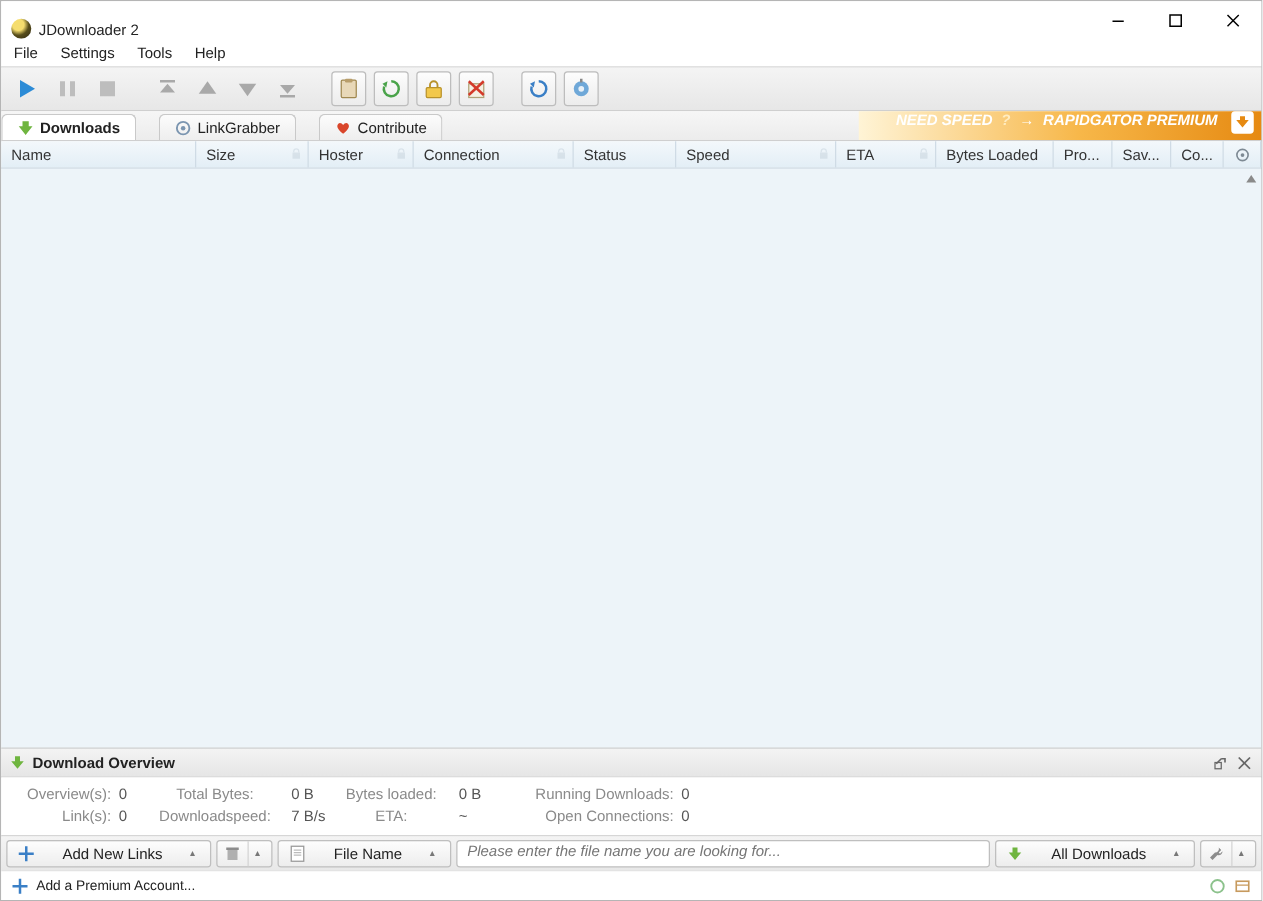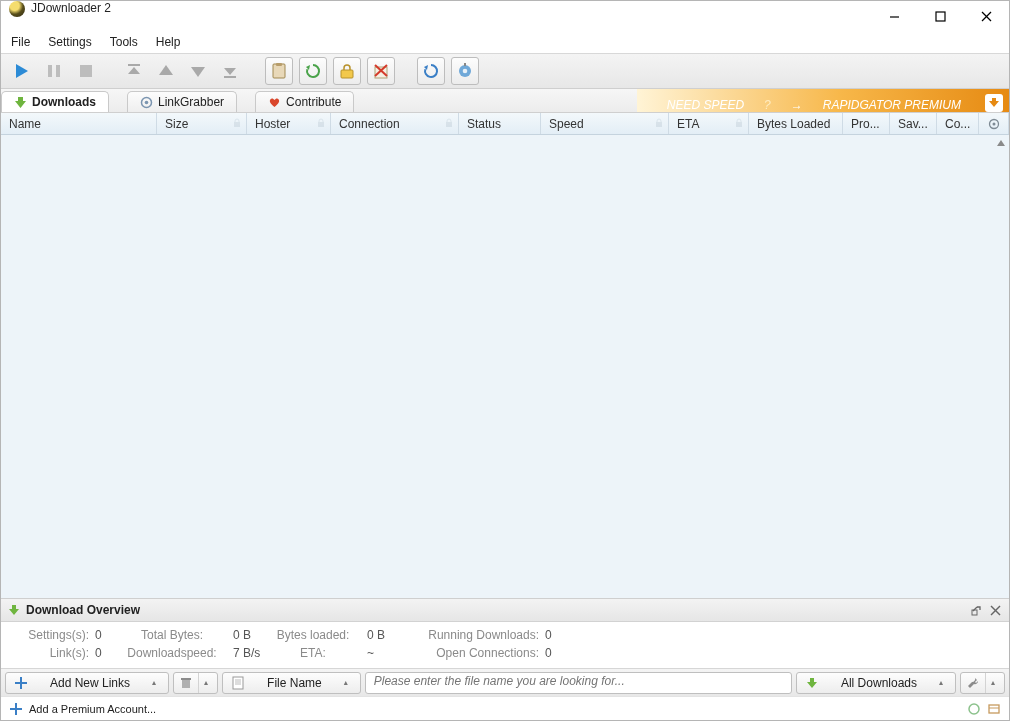--- a/index.html
+++ b/index.html
@@ -1,36 +1,36 @@
 <!DOCTYPE html>
 <html><head>
 <meta charset="utf-8">
 <style>
 html,body{margin:0;padding:0;font-family:Tahoma,"Segoe UI",sans-serif;font-size:12px;color:#222;background:#fff;user-select:none;width:1010px;height:721px;overflow:hidden}
 *{box-sizing:border-box}
 .window{width:1010px;height:721px;border:1px solid #b5b5b5;display:flex;flex-direction:column;background:#fff}
-.titlebar{height:30px;display:flex;align-items:flex-start;padding:0 0 0 8px;background:#fff}
+.titlebar{height:30px;display:flex;align-items:flex-end;padding:0 0 0 8px;background:#fff}
 .titlebar .appicon{width:16px;height:16px;border-radius:50%;background:radial-gradient(circle at 35% 30%,#f5dd6e 0 30%,#584e1b 55%,#2d2712 100%);margin-right:6px}
 .titlebar .title{flex:0 0 auto}
 .titlebar .spacer{flex:1}
 .sysbtn{width:46px;height:30px;display:flex;align-items:center;justify-content:center}
 .sysbtn svg{width:11px;height:11px;stroke:#000;stroke-width:1.2;fill:none}
 .menubar{height:22px;display:flex;align-items:center;gap:18px;padding:0 10px;background:#fff}
 .menubar span{cursor:default}
 .toolbar{height:36px;background:linear-gradient(#f4f4f4,#e7e7e7);border-top:1px solid #d8d8d8;border-bottom:1px solid #cfcfcf;display:flex;align-items:center;padding:0 8px;gap:6px}
 .tbtn{width:26px;height:26px;display:flex;align-items:center;justify-content:center;border-radius:2px}
 .tbtn svg{width:18px;height:18px}
 .tsep{width:10px}
 .ibtn{width:28px;height:28px;border:1px solid #bdbdbd;border-radius:3px;background:linear-gradient(#fdfdfd,#ececec);display:flex;align-items:center;justify-content:center}
 .ibtn svg{width:18px;height:18px}
 .tabs-row{height:24px;display:flex;align-items:stretch;background:linear-gradient(#f6f6f6,#ececec);border-bottom:1px solid #cfcfcf}
 .tab{display:flex;align-items:center;gap:5px;padding:0 12px;border:1px solid #c9c9c9;border-bottom:none;border-top-left-radius:5px;border-top-right-radius:5px;background:linear-gradient(#fcfcfc,#eeeeee);margin-right:18px;margin-top:2px;font-size:12px}
 .tab.active{background:#fff;font-weight:bold}
 .tab svg{width:13px;height:13px}
-.promo{margin-left:auto;height:100%;display:flex;align-items:flex-end;padding:0 6px 0 30px;background:linear-gradient(90deg,#fff4d6 0,#f7b749 55%,#e68a12 100%);gap:20px;color:#fff;font-weight:normal;font-style:italic}
+.promo{margin-left:auto;height:100%;display:flex;align-items:flex-start;padding:0 6px 0 30px;background:linear-gradient(90deg,#fff4d6 0,#f7b749 55%,#e68a12 100%);gap:7px;color:#fff;font-weight:bold;font-style:italic}
 .promo .q{color:#ffecc0}
 .promo .arrow{color:#fff;font-style:normal}
 .promo .dl{width:18px;height:18px;background:#fff;border-radius:3px;display:flex;align-items:center;justify-content:center;margin-left:4px}
 .headers{height:22px;background:linear-gradient(#f3f8fb,#e3eef6);border-bottom:1px solid #c5d3de;display:flex;align-items:center;font-size:12px;color:#333;position:relative}
 .hcol{height:100%;display:flex;align-items:center;border-right:1px solid #cfdbE5;padding-left:8px;position:relative;overflow:hidden;white-space:nowrap}
 .lock{width:10px;height:10px;position:absolute;right:4px;top:5px;opacity:.35}
 .grid-body{flex:1;background:#edf4f9;position:relative;border-bottom:1px solid #cfcfcf}
 .scroll-up{position:absolute;right:2px;top:2px;width:12px;height:12px}
 .panel-head{height:23px;display:flex;align-items:center;background:linear-gradient(#f3f3f3,#e6e6e6);border-bottom:1px solid #d2d2d2;padding:0 6px;font-weight:bold;font-size:12px}
 .panel-head .ico{width:14px;height:14px;margin-right:5px}
@@ -290,21 +290,21 @@
     <div class="pbtn">
         <svg width="11" height="11" viewBox="0 0 11 11">
           <line x1="1" y1="1" x2="10" y2="10" stroke="#666" stroke-width="1.4"></line>
           <line x1="10" y1="1" x2="1" y2="10" stroke="#666" stroke-width="1.4"></line>
         </svg>
       </div>
   </div>
 
   <div class="overview">
     <div class="ov-row">
-      <span class="ov-lbl">Settings(s):</span>
+      <span class="ov-lbl">Overview(s):</span>
       <span class="ov-val">0</span>
       <span class="ov-lbl2">Total Bytes:</span>
       <span class="ov-val2">0 B</span>
       <span class="ov-lbl3">Bytes loaded:</span>
       <span class="ov-val3">0 B</span>
       <span class="ov-lbl4">Running Downloads:</span>
       <span class="ov-val4">0</span>
     </div>
     <div class="ov-row">
       <span class="ov-lbl">Link(s):</span>

